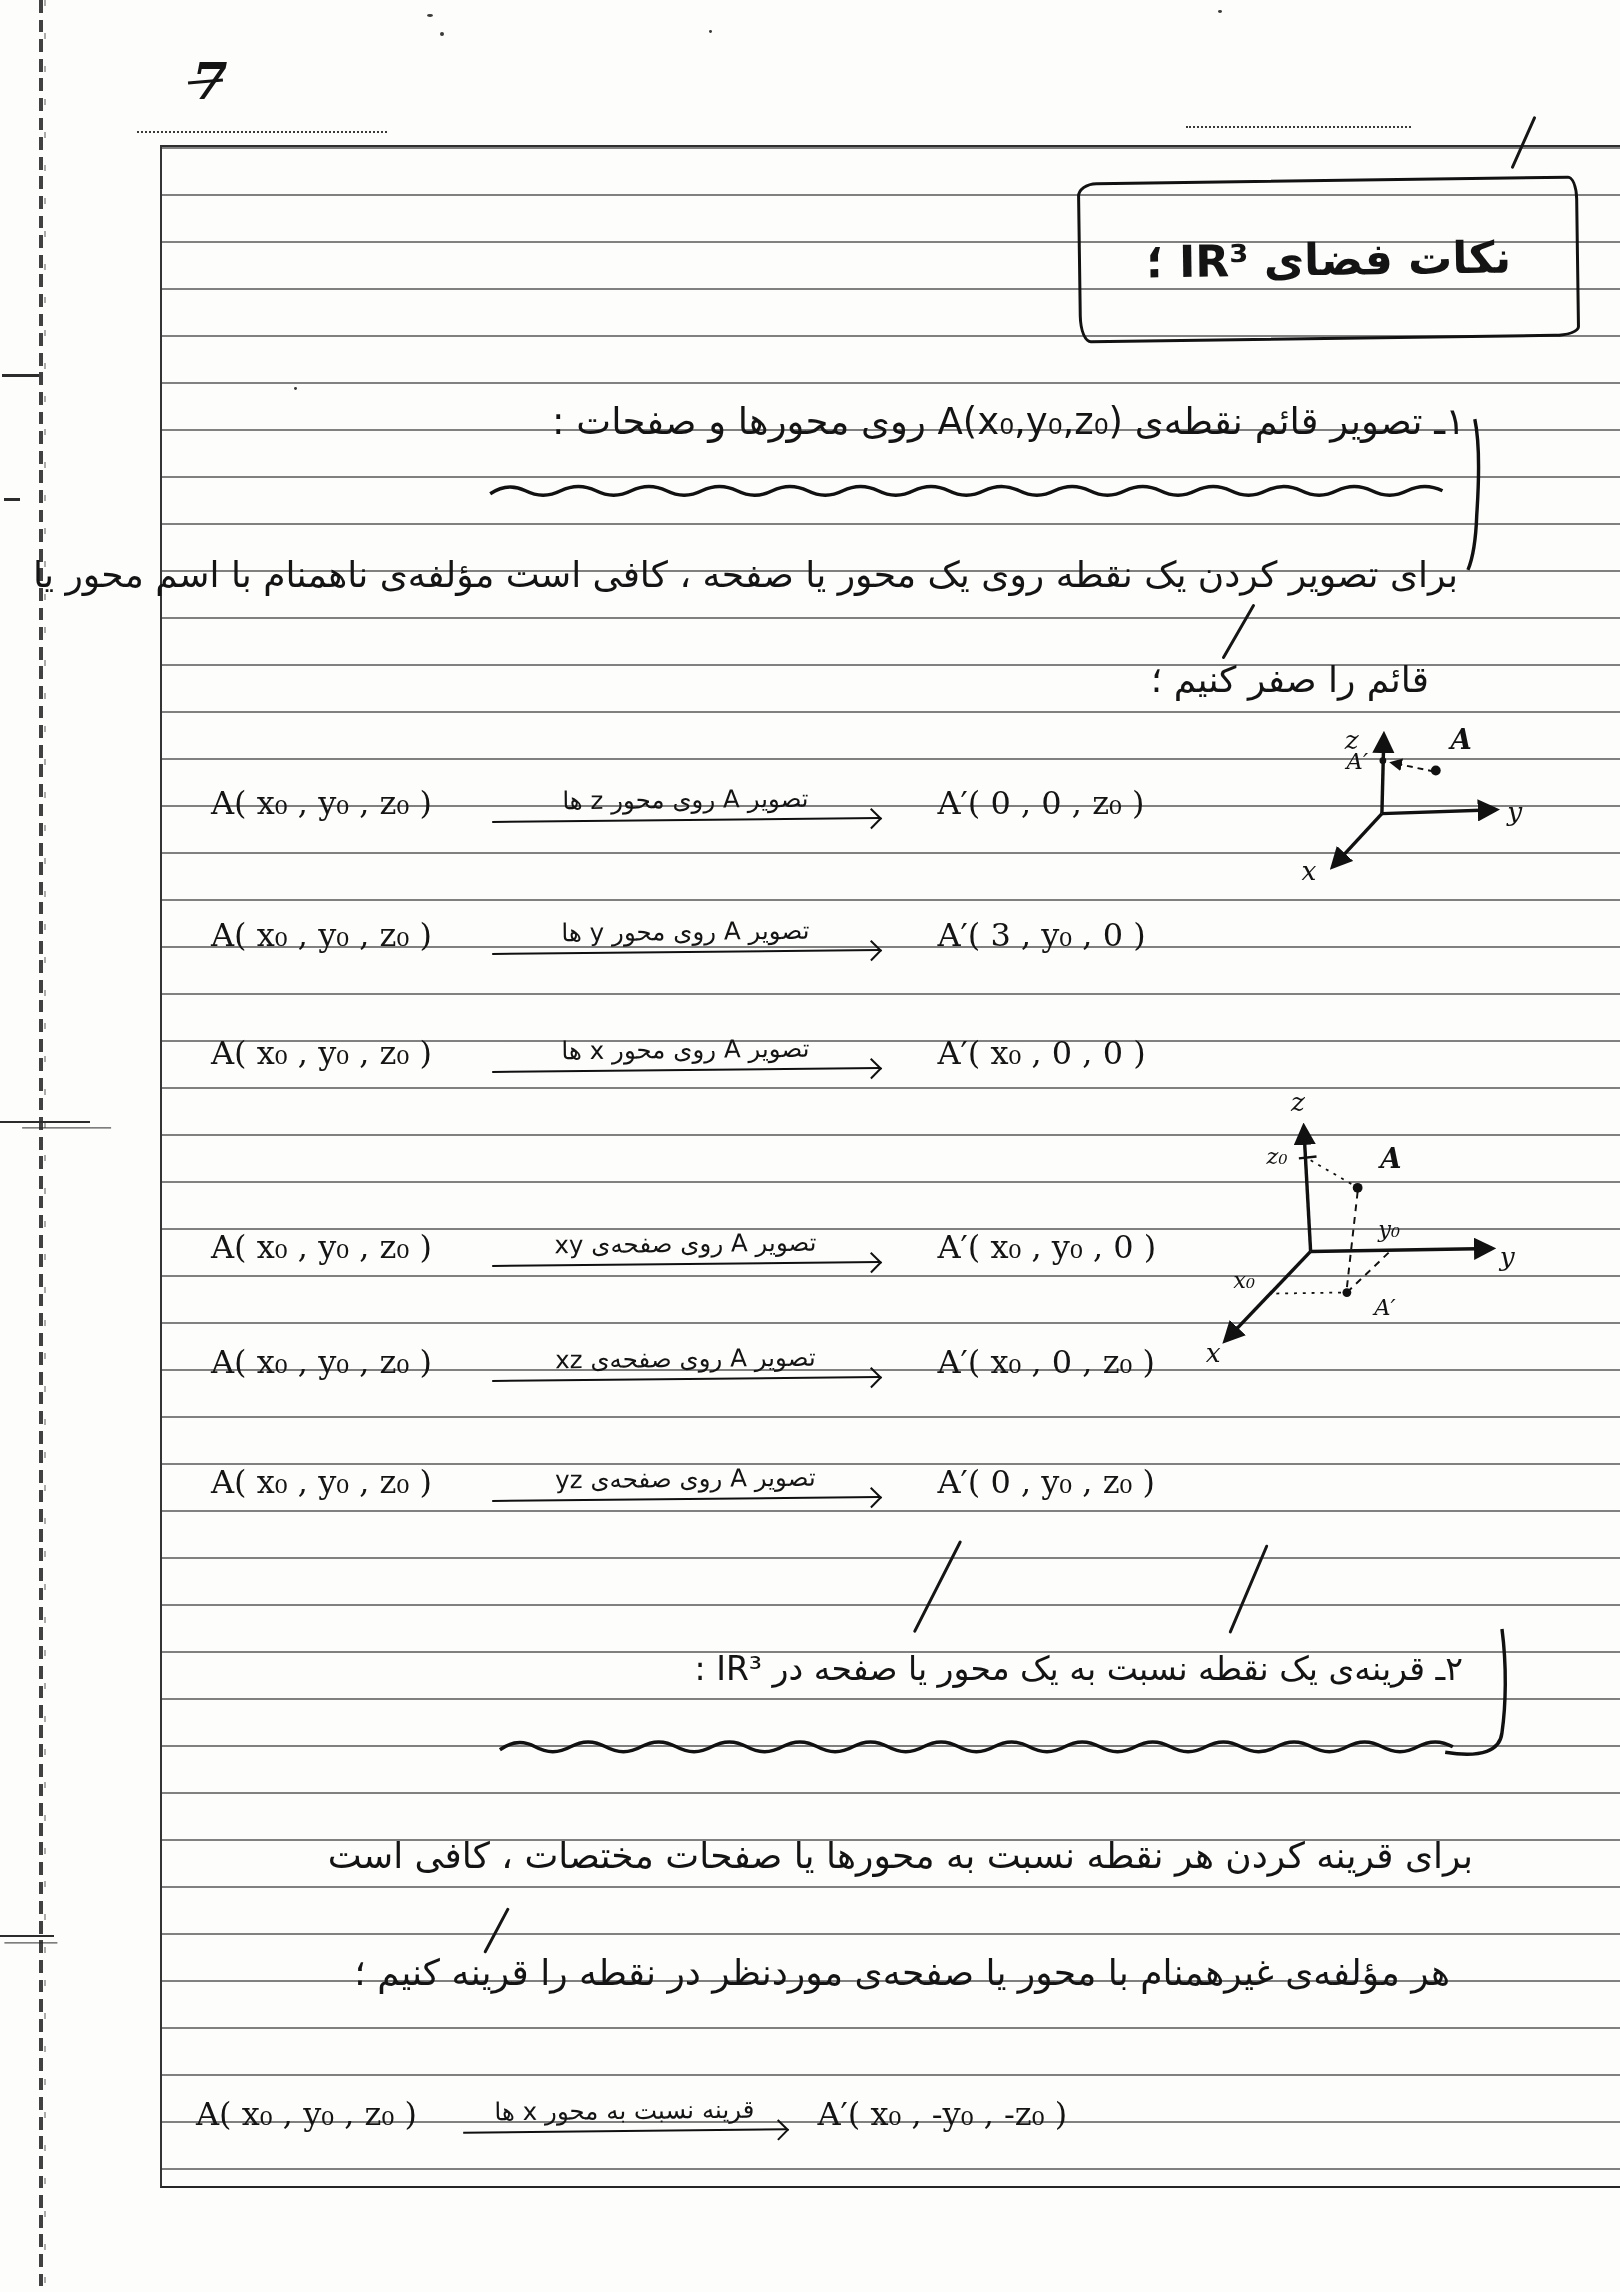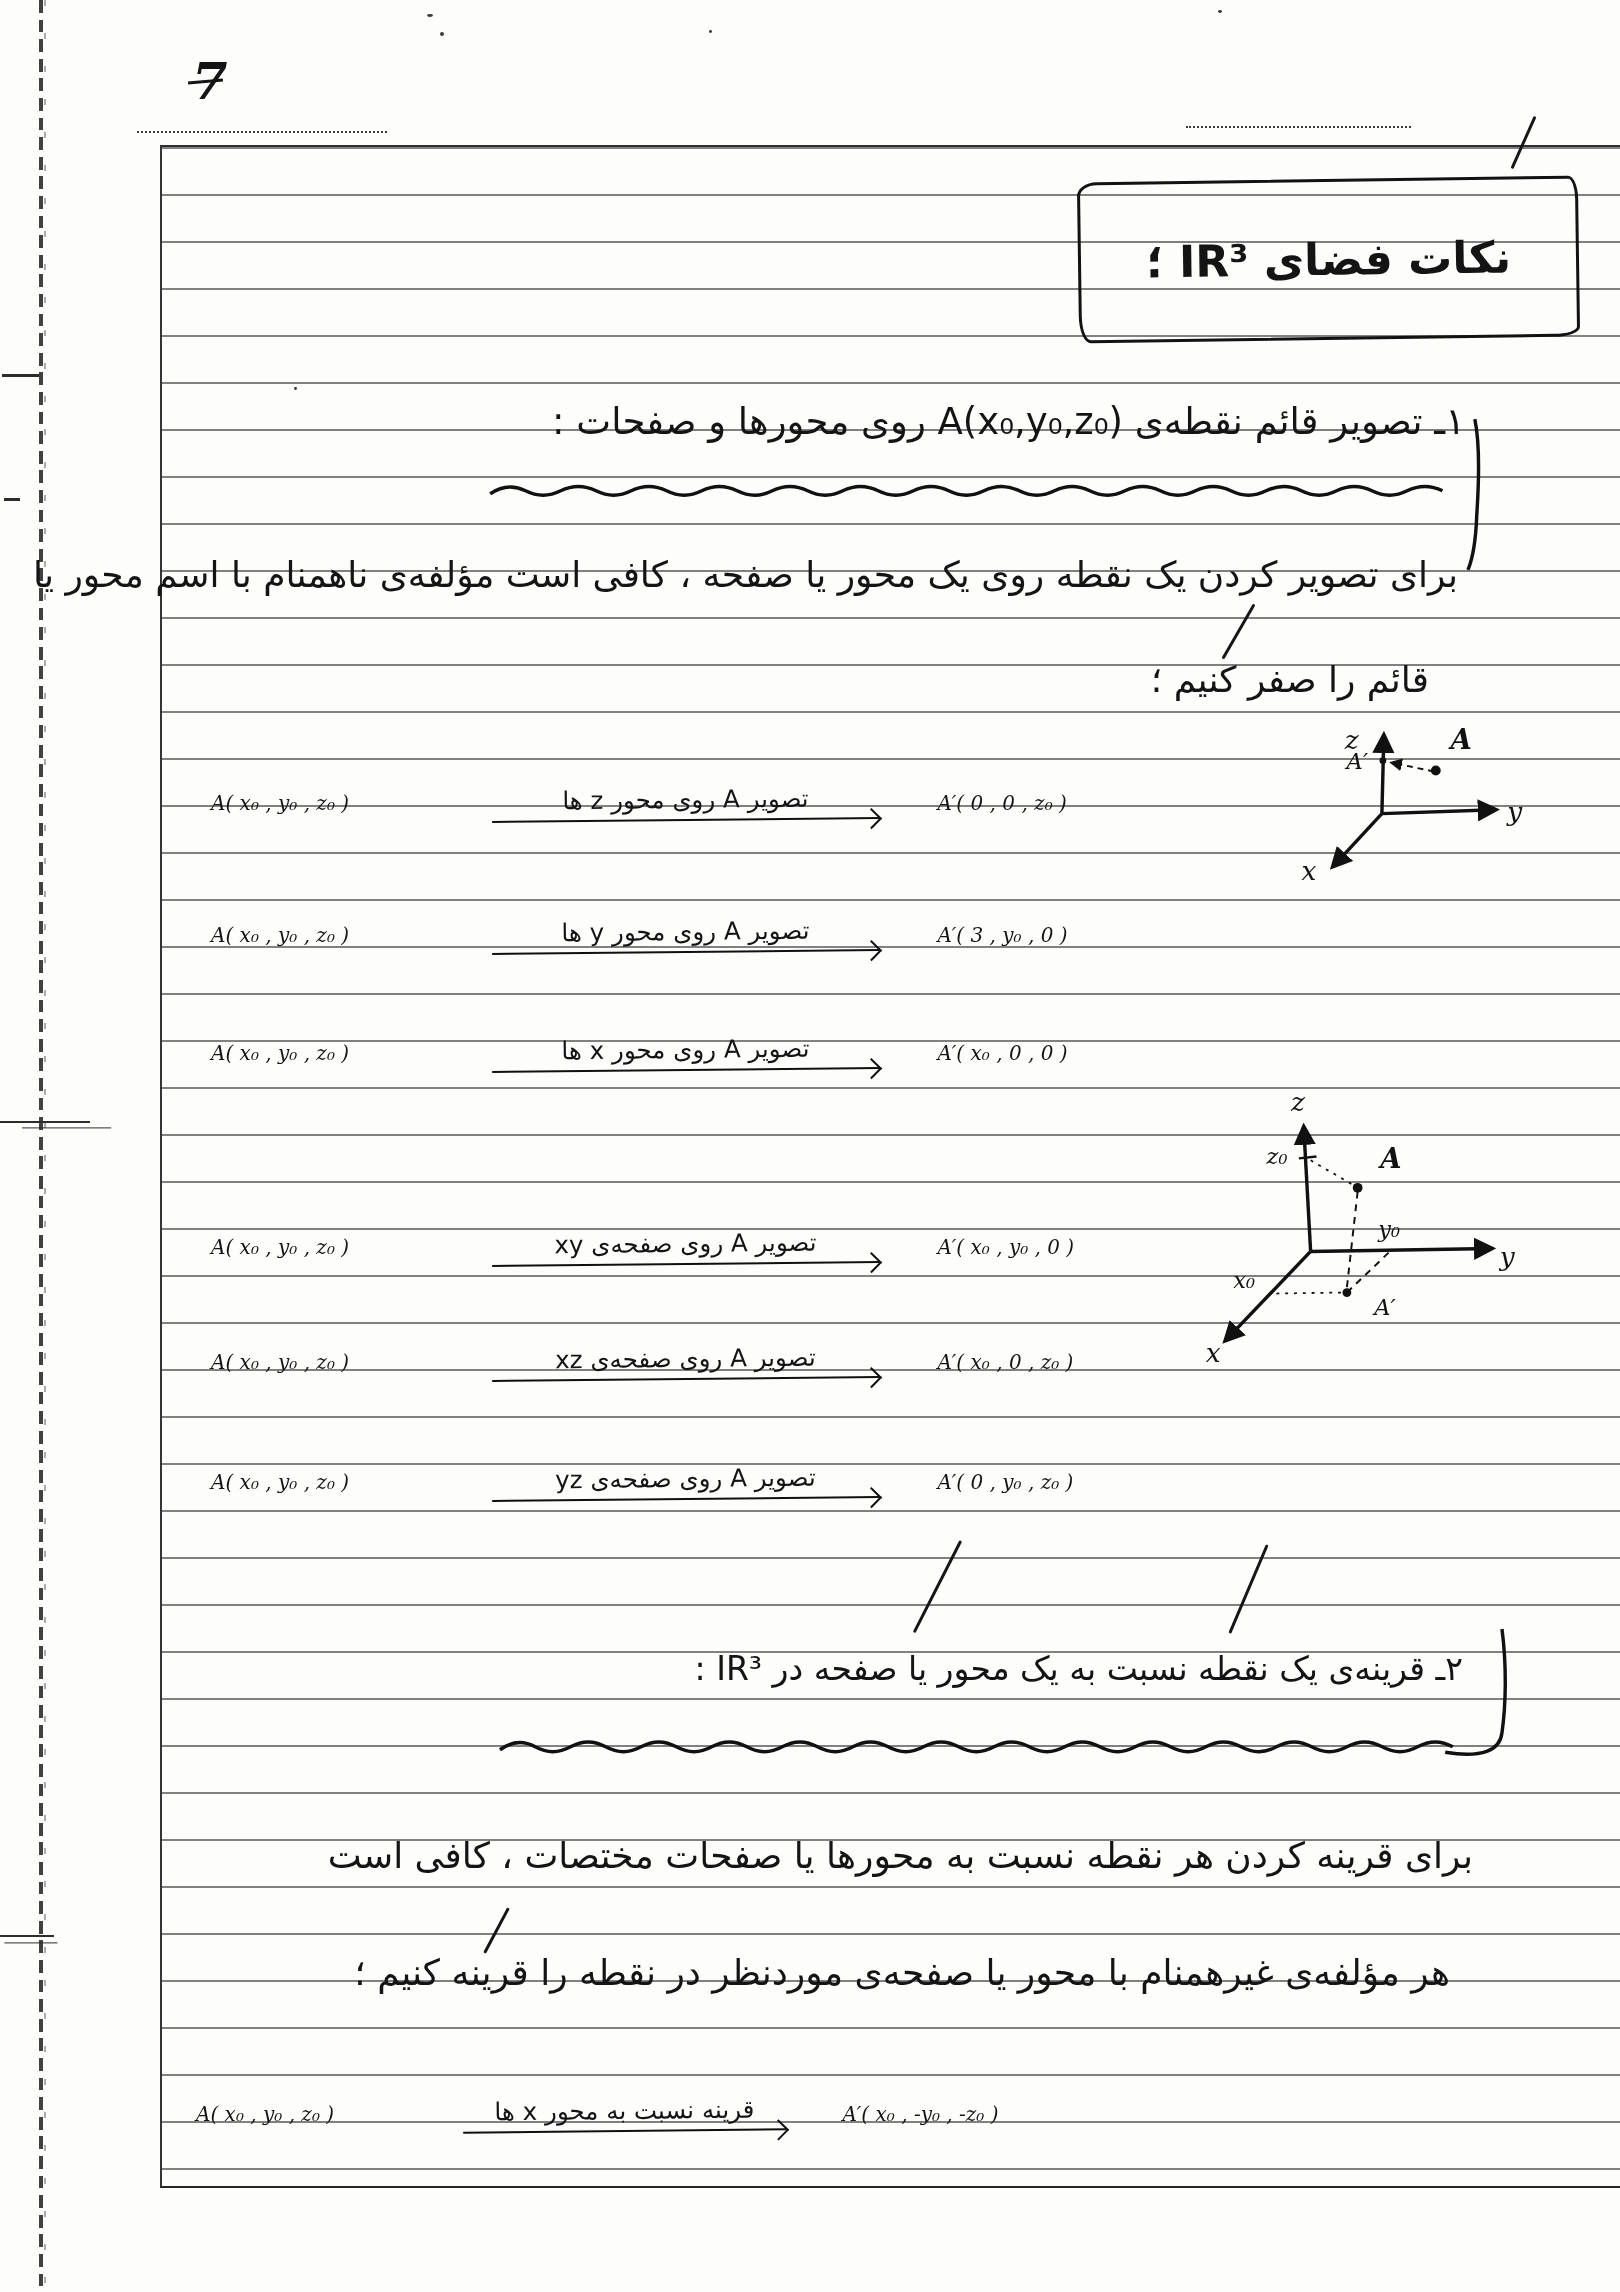--- a/index.html
+++ b/index.html
@@ -30,21 +30,21 @@
   .title-box span{font-size:44px;font-weight:bold;direction:rtl;}
 
   .fa{direction:rtl;unicode-bidi:isolate;}
   .h1{position:absolute;right:155px;top:400px;font-size:37px;white-space:nowrap;font-weight:500;}
   .h2{position:absolute;right:157px;top:1649px;font-size:33px;white-space:nowrap;font-weight:500;}
   .para{position:absolute;font-size:36px;white-space:nowrap;}
   .wavy,.bracket{position:absolute;}
 
   
   .frow{position:absolute;display:flex;align-items:center;height:74px;}
-  .ffrom,.fto{font-family:"DejaVu Serif",serif;font-style:italic;font-size:20px;white-space:nowrap;}
+  .ffrom,.fto{font-family:"DejaVu Serif",serif;font-size:32px;white-space:nowrap;}
   .ffrom{width:267px;}
   .farrow{width:387px;margin:0 13.7px;display:flex;flex-direction:column;justify-content:flex-end;transform:rotate(-0.6deg);}
   .farrow.short{width:323px;}
   .flabel{font-size:24.5px;text-align:center;white-space:nowrap;margin-bottom:4.9px;direction:rtl;}
   .fline{height:0;border-bottom:2.9px solid #101010;width:100%;position:relative;}
   .fline::after{content:"";position:absolute;right:0;top:-6.4px;width:12.7px;height:12.7px;
     border-top:2.9px solid #101010;border-right:2.9px solid #101010;transform:rotate(45deg);}
   .fto{margin-left:45px;}
 
   .slash{position:absolute;width:2.9px;background:#161616;border-radius:2px;}
@@ -208,17 +208,17 @@
   <div class="para fa" style="right:147px;top:1835px;">برای قرینه کردن هر نقطه نسبت به محورها یا صفحات مختصات ، کافی است</div>
   <div class="para fa" style="right:170px;top:1952px;">هر مؤلفه‌ی غیرهمنام با محور یا صفحه‌ی موردنظر در نقطه را قرینه کنیم ؛</div>
   <div class="slash" style="left:495px;top:1905px;height:51px;transform:rotate(28deg);"></div>
 
   <div class="frow" style="left:196px;top:2077px;">
     <span class="ffrom" style="width:253px;">A( x₀ , y₀ , z₀ )</span>
     <span class="farrow short">
       <span class="flabel">قرینه نسبت به محور x ها</span>
       <span class="fline"></span>
     </span>
-    <span class="fto" style="margin-left:43px;">A′( x₀ , -y₀ , -z₀ )</span>
+    <span class="fto" style="margin-left:18px;">A′( x₀ , -y₀ , -z₀ )</span>
   </div>
 
 </div>
 
 
 </body></html>

